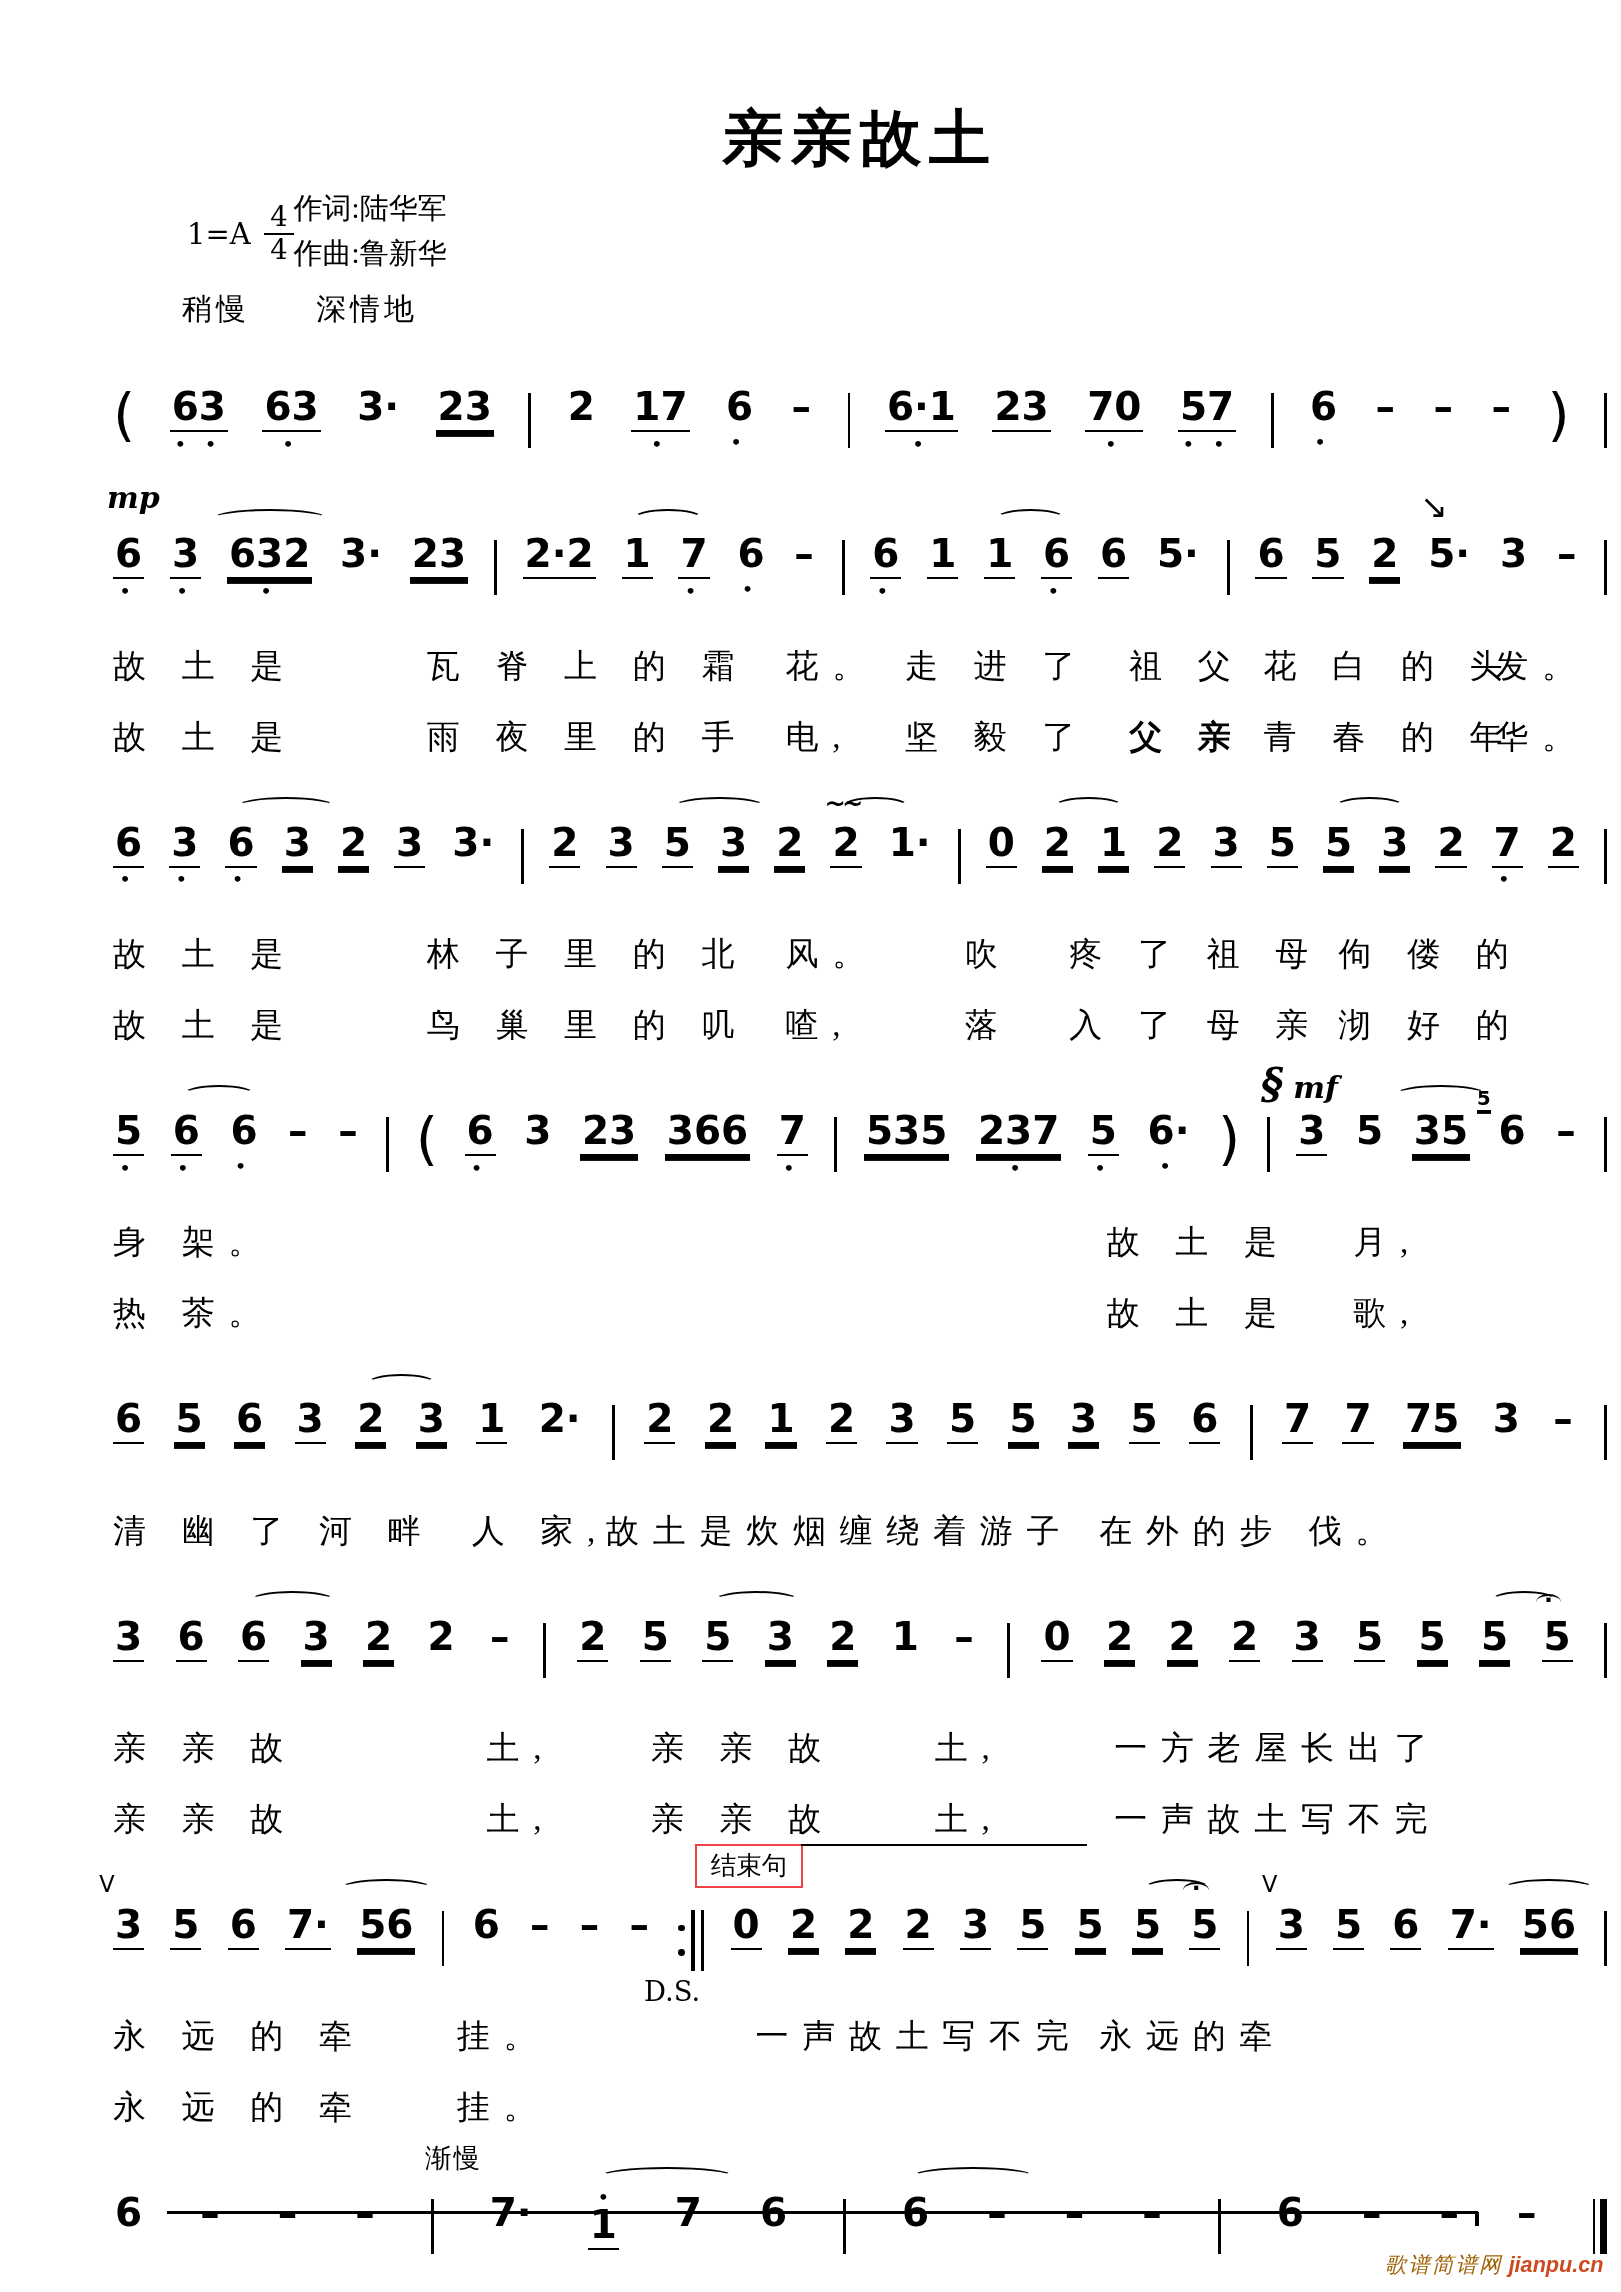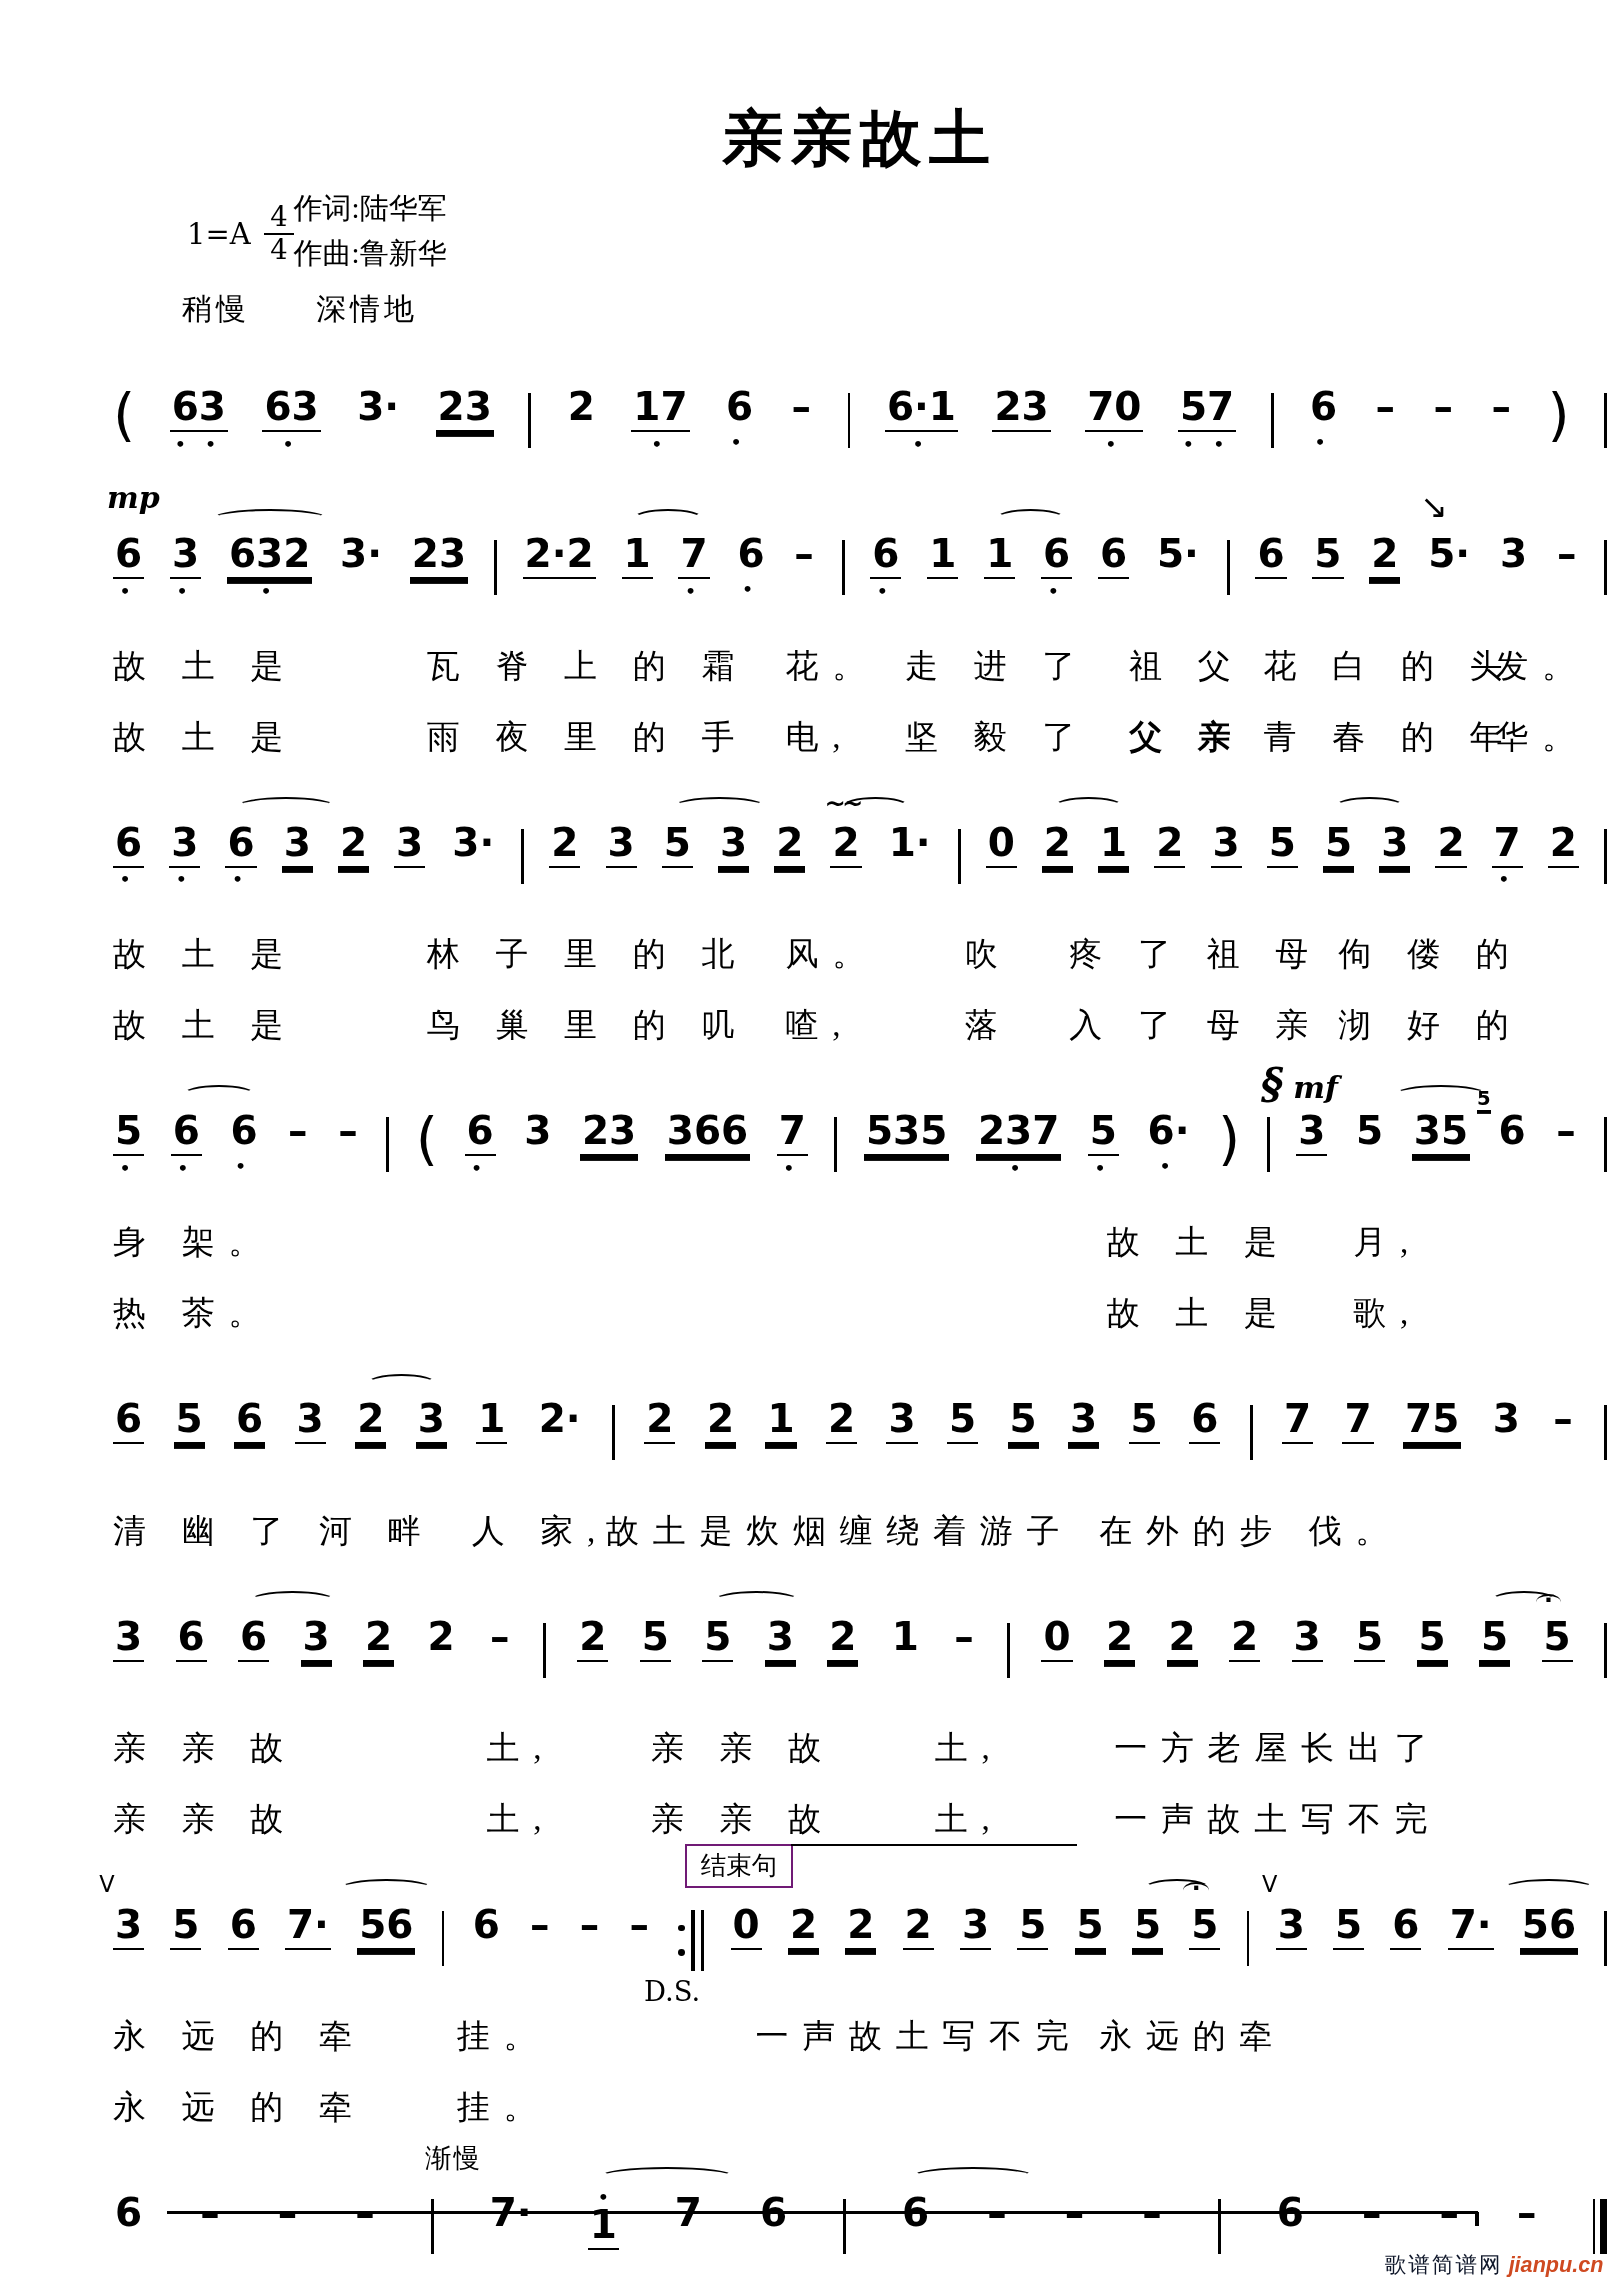--- a/index.html
+++ b/index.html
@@ -51,35 +51,35 @@
   .paren{font:400 57px/0.9 "DejaVu Sans",sans-serif;font-weight:400;padding-top:2px;}
   .fin{display:flex;gap:4.9px;margin-top:5.9px;}
   .fin .b1{width:2.9px;height:55px;background:#000;}
   .fin .b2{width:6.9px;height:55px;background:#000;}
   .rep{position:relative;display:flex;align-items:center;gap:5.9px;margin-top:5.9px;height:59px;}
   .repdots{position:relative;width:7.8px;height:43px;}
   .repdots::before,.repdots::after{content:"";position:absolute;left:1px;width:6.9px;height:6.9px;
         border-radius:50%;background:#000;}
   .repdots::before{top:5.9px;} .repdots::after{bottom:5.9px;}
   .rep .b1,.rep .b2{width:3.9px;height:61px;background:#000;}
-  .repbox{position:absolute;top:-67px;left:8px;border:2px solid #701a75;
+  .repbox{position:absolute;top:-67px;left:18px;border:2px solid #ef4444;
           font:25.5px "Liberation Serif",serif;padding:2px 13.7px 2.9px;white-space:nowrap;}
   .repbox::after{content:"";position:absolute;left:100%;top:-2px;width:286px;
           border-top:2.9px solid #000;}
   .ds{position:absolute;top:65px;left:-57px;font:27.4px "DejaVu Serif",serif;margin-left:24px;}
   .topline{position:absolute;top:17.6px;left:54px;right:129px;border-top:3.9px solid #000;}
   .topline::after{content:"";position:absolute;right:-1px;top:-2px;width:3.9px;height:14.7px;background:#000;}
 
   
   .lyr{position:relative;height:51px;margin-top:19.6px;font:33px "Liberation Serif",serif;}
   .lyr span{position:absolute;top:0;white-space:nowrap;letter-spacing:13.7px;}
 
   
   .wm{position:absolute;right:17.6px;bottom:13.7px;font:21.6px "Liberation Sans",sans-serif;}
-  .wm .site{color:#0f172a;letter-spacing:2px;}
+  .wm .site{color:#a16207;letter-spacing:2px;font-style:italic;}
   .wm .dom{color:#cf4a21;font-style:italic;font-weight:bold;}
 </style>
 </head>
 <body>
 
 <div class="page">
   <div class="sheet">
 
     <div class="title">亲亲故土</div>
 

